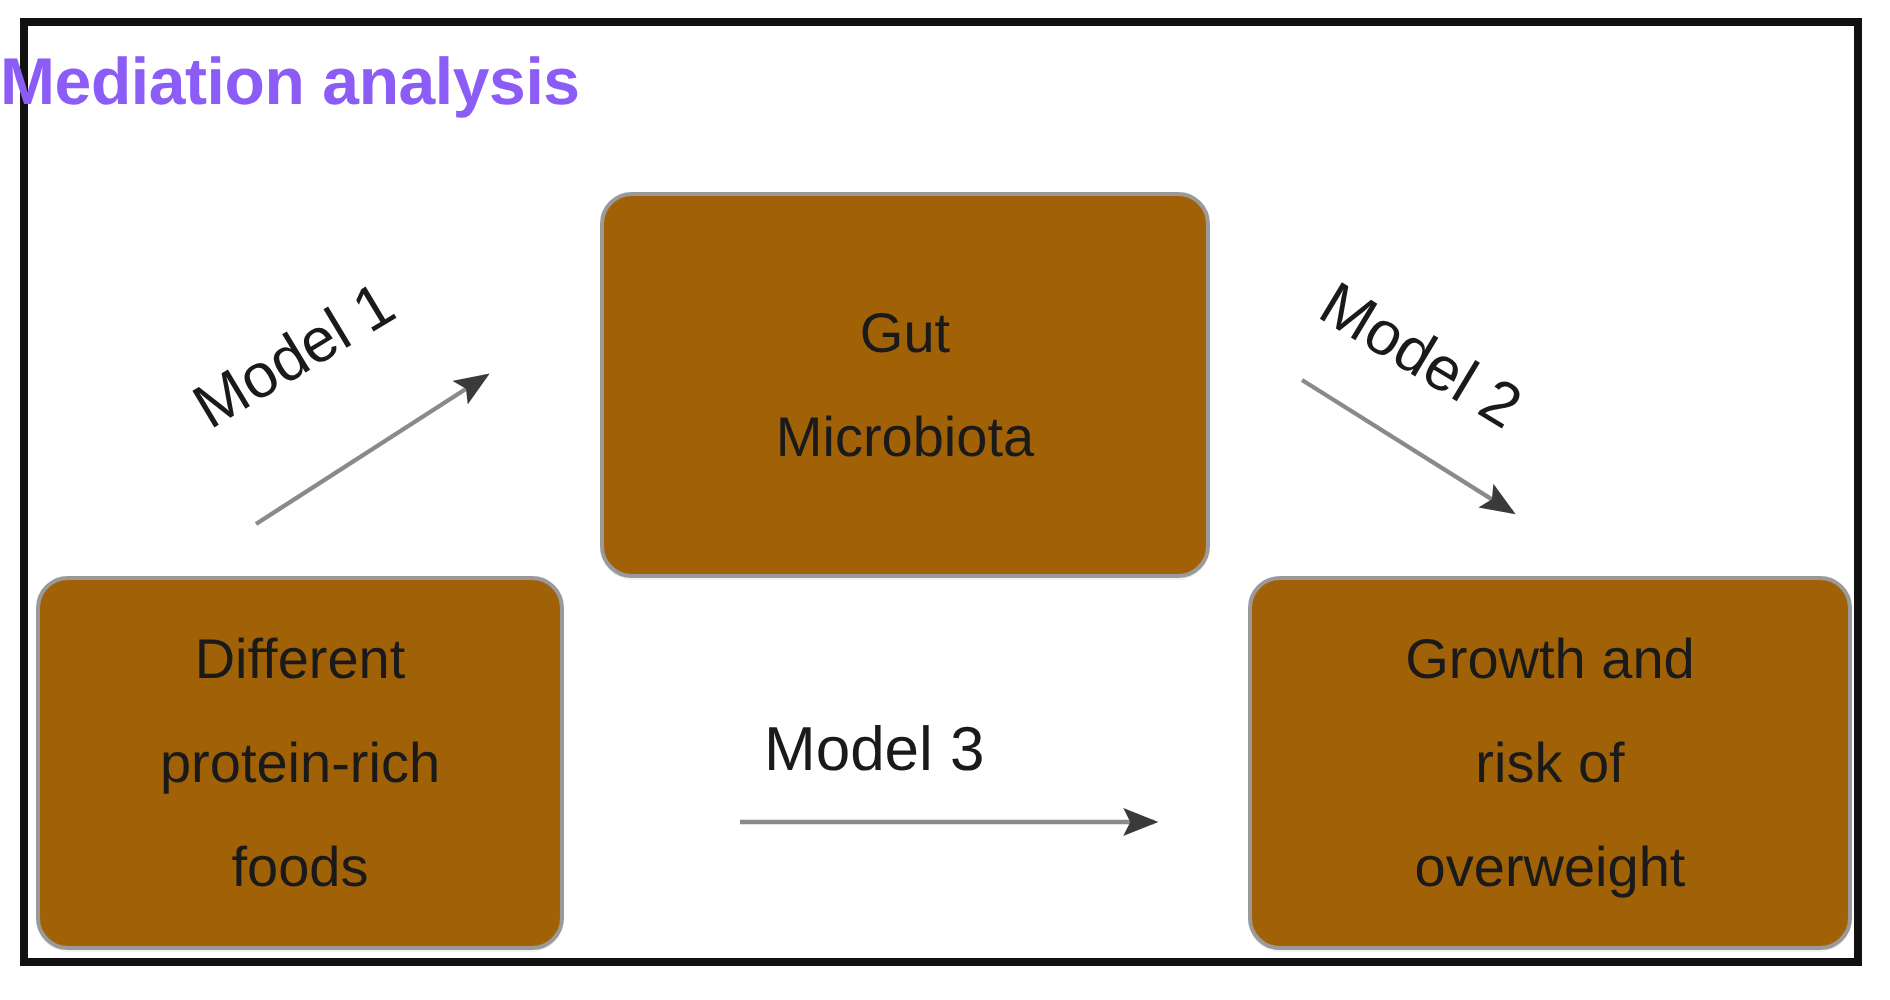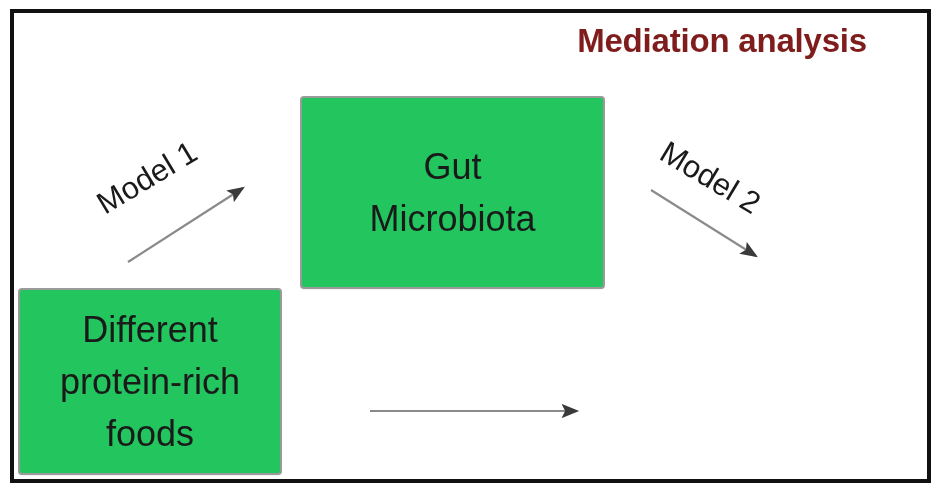--- a/index.html
+++ b/index.html
@@ -33,41 +33,41 @@
     box-sizing: border-box;
     background: #ffffff;
   }
 
   
   #title {
     position: absolute;
     left: 0;
     top: 22px;
     width: 867px;
-    text-align: right;
+    text-align: left;
     font-size: 33px;
     font-weight: bold;
-    color: #7f1d1d;
+    color: #8b5cf6;
     letter-spacing: -0.2px;
     white-space: nowrap;
   }
 
   
   .node {
     position: absolute;
     box-sizing: border-box;
     border: 2px solid #9a9a9a;
-    border-radius: 4px;
-    background: #22c55e;
+    border-radius: 16px;
+    background: #a16207;
     display: flex;
     align-items: center;
     justify-content: center;
     text-align: center;
     color: #1a1a1a;
-    font-size: 36px;
+    font-size: 28px;
     line-height: 52px;
     box-shadow: 0 1px 0 rgba(0,0,0,0.05);
   }
   .node .node-text {
     display: block;
     white-space: pre-line;
     padding: 0 6px;
   }
 
   #node-mediator {
@@ -149,19 +149,25 @@
     <span class="node-text">Gut
 Microbiota</span>
   </div>
 
   <div class="node" id="node-exposure">
     <span class="node-text">Different
 protein-rich
 foods</span>
   </div>
 
+  <div class="node" id="node-outcome">
+    <span class="node-text">Growth and
+risk of
+overweight</span>
+  </div>
 
   <div class="edge-label" id="label-model1">Model 1</div>
 
   <div class="edge-label" id="label-model2">Model 2</div>
 
+  <div class="edge-label" id="label-model3">Model 3</div>
 
 </div>
 
 </body></html>

